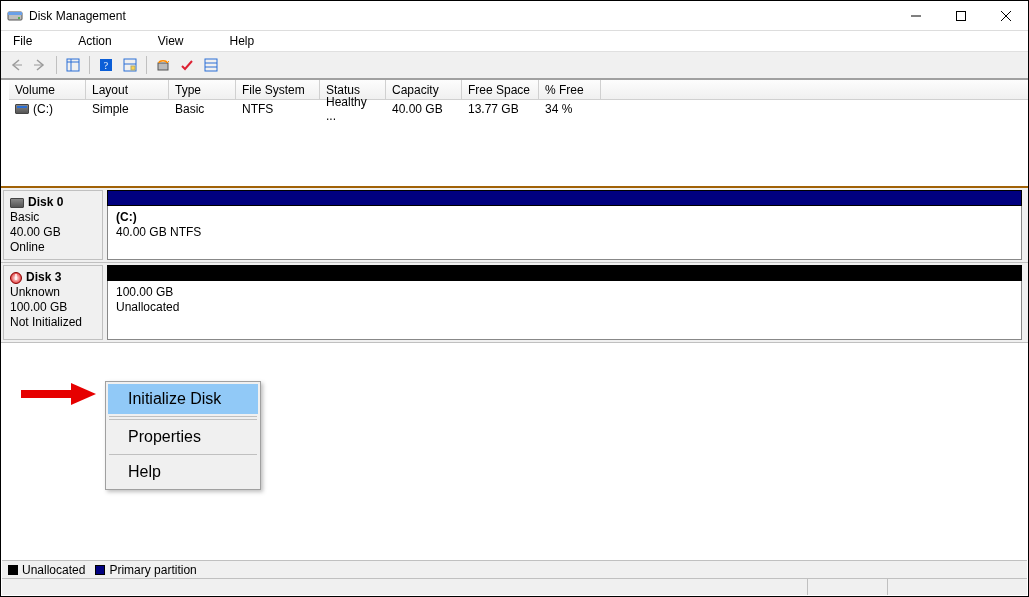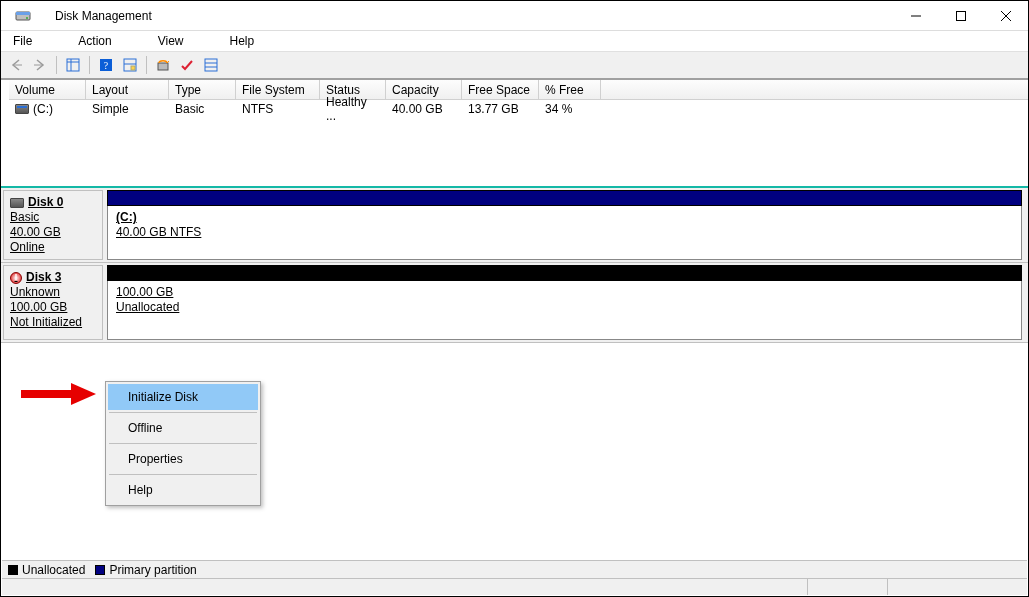--- a/index.html
+++ b/index.html
@@ -12,23 +12,22 @@
     height: 597px;
     border: 1px solid #000;
     position: relative;
     overflow: hidden;
   }
   .titlebar {
     height: 30px;
     display: flex;
     align-items: center;
     border-bottom: 1px solid #ddd;
-    padding-left: 14px;
-    background: #fff;
-    gap: 18px;
+    padding-left: 6px;
+    background: #fff;
   }
   .titlebar-icon {
     width: 16px; height: 16px;
     margin-right: 6px;
     display: inline-flex; align-items: center; justify-content: center;
   }
   .titlebar-title { flex: 1; font-size: 12px; color: #000; }
   .titlebar-controls { display: flex; }
   .tbtn {
     width: 45px; height: 29px;
@@ -89,23 +88,22 @@
     border: 1px solid #444;
     border-radius: 1px;
     margin-right: 4px;
     position: relative;
   }
   .vol-icon::after { content:""; position:absolute; left:1px; right:1px; top:1px; height:2px; background:#2a6fd6; }
 
   .top-space { height: 68px; background: #fff; }
 
   .graphics {
-    border-top: 2px solid #14b8a6;
-    background: #f0f0f0;
-    text-decoration: underline;
+    border-top: 2px solid #a16207;
+    background: #f0f0f0;
   }
   .disk-row {
     display: flex;
     border-bottom: 1px solid #c0c0c0;
     background: #f0f0f0;
     padding: 2px 6px 2px 2px;
   }
   .disk-info {
     width: 100px;
     min-width: 100px;
@@ -155,21 +153,21 @@
     left: 104px;
     top: 380px;
     width: 156px;
     background: #f0f0f0;
     border: 1px solid #a0a0a0;
     box-shadow: 2px 2px 4px rgba(0,0,0,0.25);
     padding: 2px;
   }
   .ctx-item {
     padding: 6px 20px;
-    font-size: 12px;
+    font-size: 16px;
   }
   .ctx-item.hl { background: #91c9f7; }
   .ctx-sep { height: 1px; background: #c0c0c0; margin: 2px 1px; }
 
   .legend-bar {
     position: absolute;
     left: 1px; right: 1px;
     bottom: 18px;
     height: 18px;
     border-top: 1px solid #c0c0c0;
@@ -372,21 +370,20 @@
         <div>100.00 GB</div>
         <div>Unallocated</div>
       </div>
     </div>
   </div>
 </div>
 
 <div class="context-menu">
   <div class="ctx-item hl">Initialize Disk</div>
   <div class="ctx-sep"></div>
-  <div class="ctx-item">Offline</div>
   <div class="ctx-sep"></div>
   <div class="ctx-item">Properties</div>
   <div class="ctx-sep"></div>
   <div class="ctx-item">Help</div>
 </div>
 
 <svg class="arrow" viewBox="0 0 75 22">
   <line x1="0" y1="11" x2="55" y2="11" stroke="#e60000" stroke-width="8"></line>
   <polygon points="50,0 75,11 50,22" fill="#e60000"></polygon>
 </svg>

